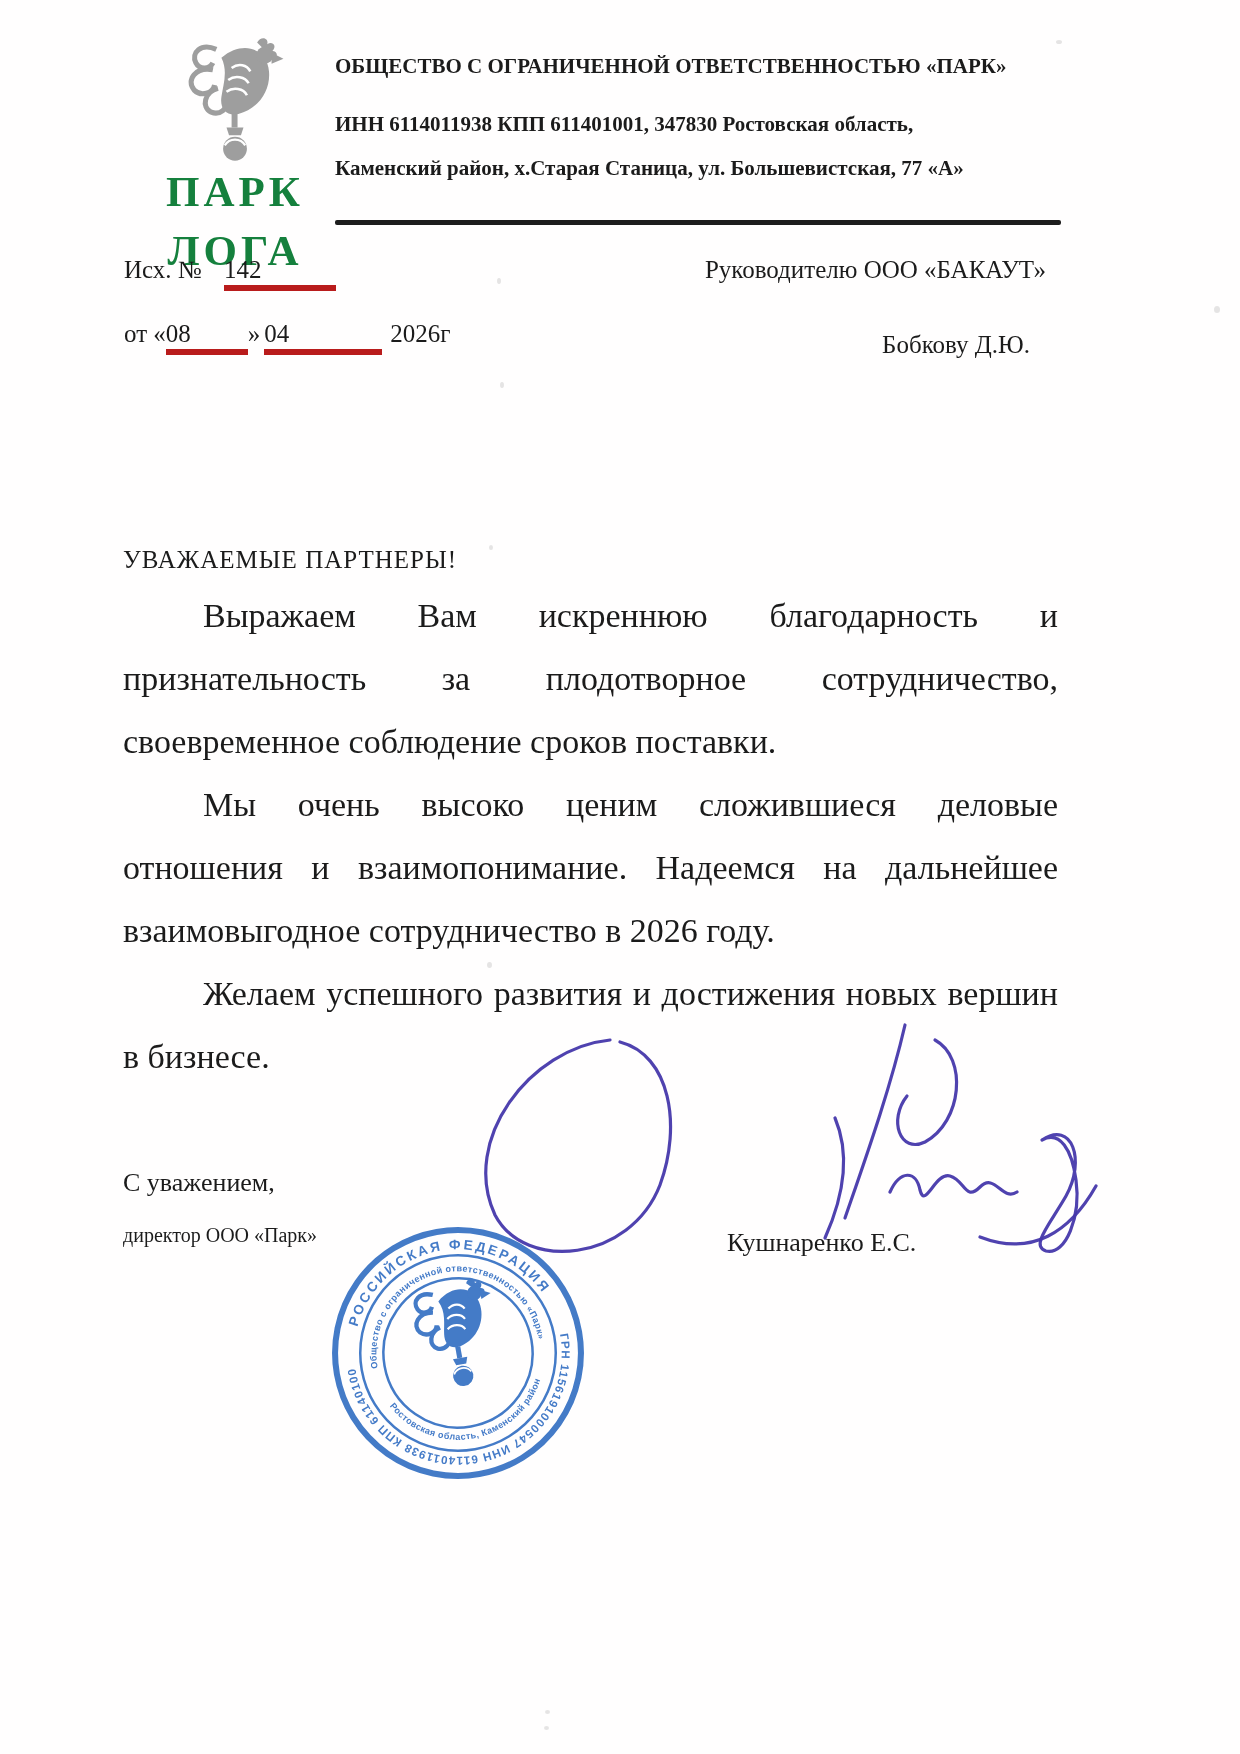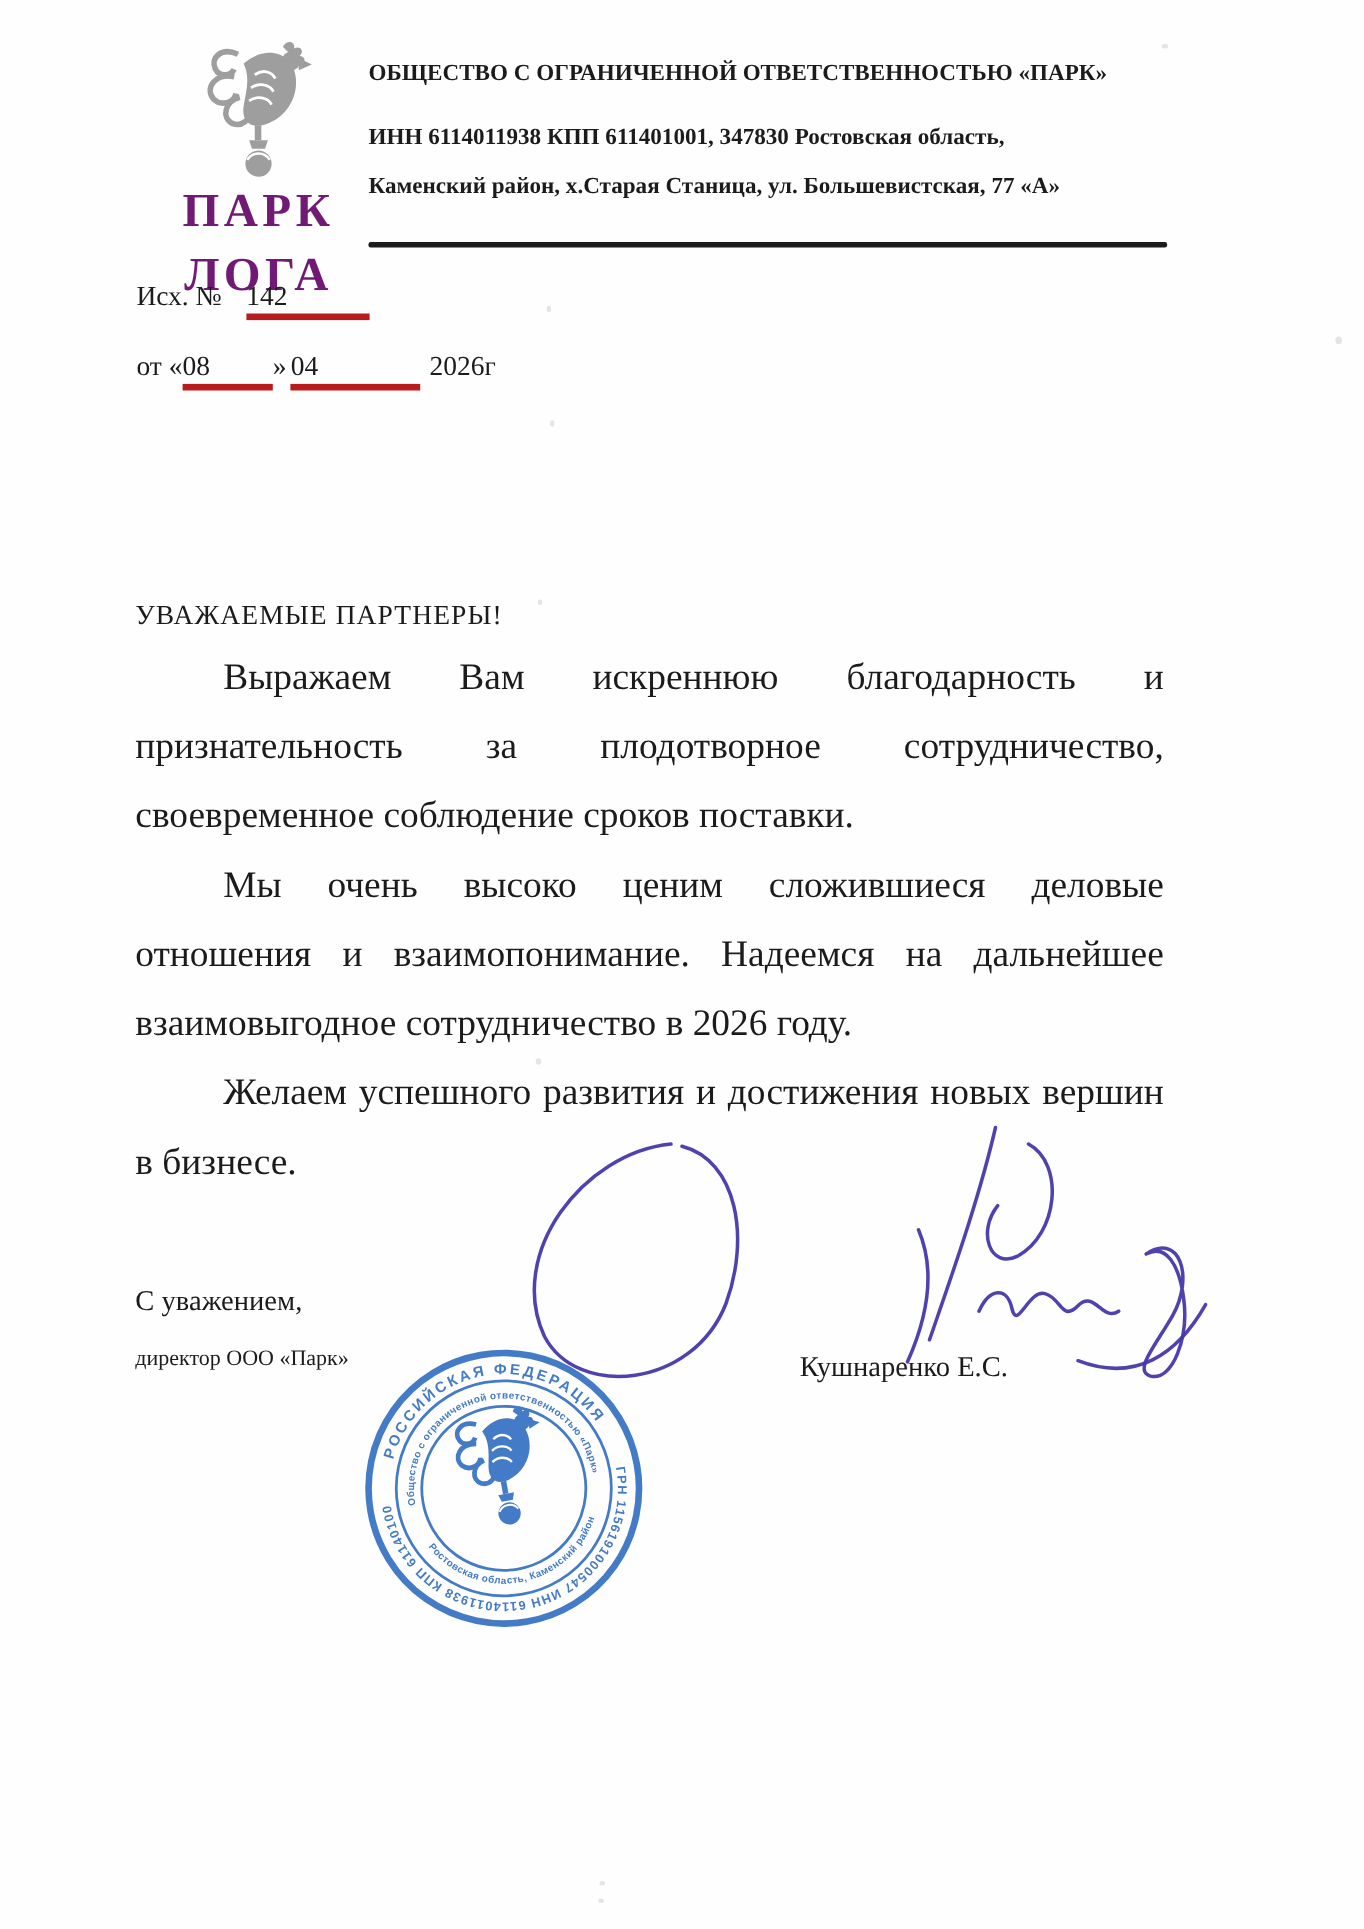--- a/index.html
+++ b/index.html
@@ -3,21 +3,21 @@
 <meta charset="utf-8">
 <style>
   html,body{margin:0;padding:0;background:#ffffff;}
   .page{
     position:relative;width:1240px;height:1754px;background:#fffefe;
     font-family:"Liberation Serif", serif;color:#1b1b1b;overflow:hidden;
   }
   
   .logo{position:absolute;left:150px;top:34px;width:170px;text-align:center;}
   .logo-bird{display:block;margin:0 auto;color:#9e9e9e;}
-  .logo-word{font-weight:bold;color:#701a75;letter-spacing:4px;line-height:1.0;
+  .logo-word{font-weight:bold;color:#15803d;letter-spacing:4px;line-height:1.0;
              font-size:43px;font-family:"Liberation Serif",serif;}
   .logo-word-2{margin-top:16px;}
   .company-line{position:absolute;left:335px;width:740px;font-weight:bold;font-size:21px;white-space:nowrap;}
   .cl1{top:54px;}
   .cl2{top:112px;}
   .cl3{top:156px;}
   .rule{position:absolute;left:335px;top:220px;width:726px;height:5px;background:#1d1d1d;border-radius:2px;}
   
   .ref-row{position:absolute;left:124px;top:256px;font-size:25px;}
   .date-row{position:absolute;left:124px;top:320px;font-size:25px;}
@@ -95,20 +95,24 @@
 
   <div class="ref-row">
     <span>Исх. №</span>
     <span class="blank blank-num"><span>142</span></span>
   </div>
 
   <div class="date-row">
     <span>от «</span><span class="blank blank-day"><span>08</span></span><span>»</span><span class="blank blank-month"><span>04</span></span><span class="year">2026г</span>
   </div>
 
+  <div class="recipient">
+    <div>Руководителю ООО «БАКАУТ»</div>
+    <div class="recipient-line2">Бобкову Д.Ю.</div>
+  </div>
 
   <div class="title">УВАЖАЕМЫЕ ПАРТНЕРЫ!</div>
 
   <div class="body">
     <p>Выражаем Вам искреннюю благодарность и признательность за плодотворное сотрудничество, своевременное соблюдение сроков поставки.</p>
     <p>Мы очень высоко ценим сложившиеся деловые отношения и взаимопонимание. Надеемся на дальнейшее взаимовыгодное сотрудничество в 2026 году.</p>
     <p>Желаем успешного развития и достижения новых вершин в бизнесе.</p>
   </div>
 
   <div class="closing">С уважением,</div>

